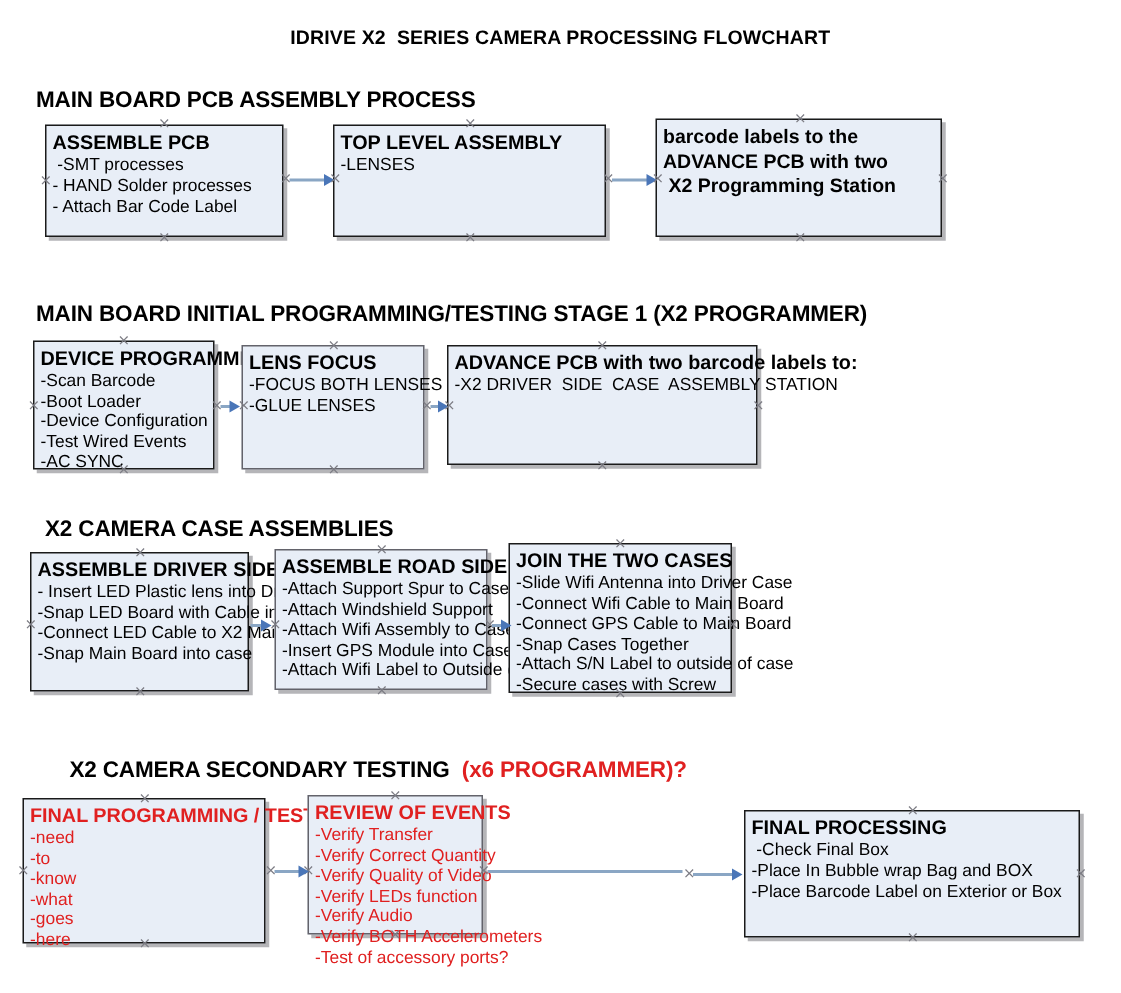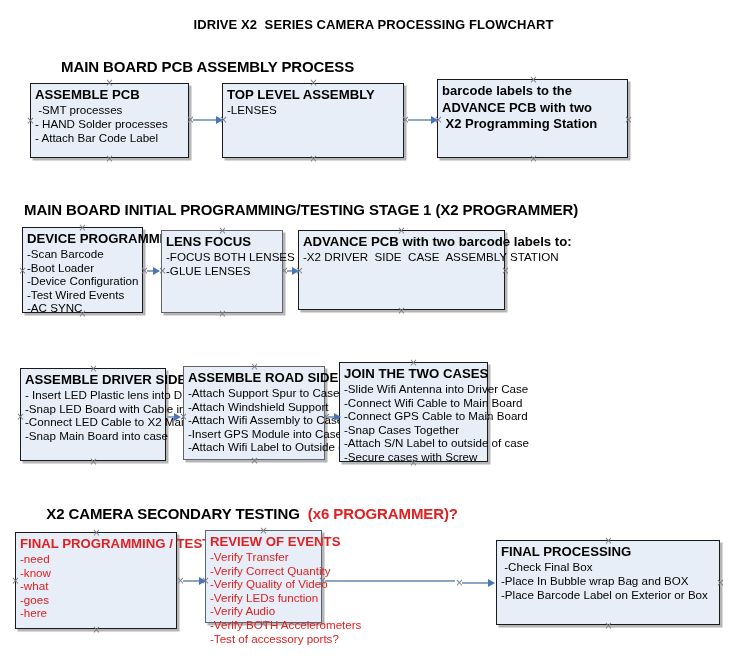--- a/index.html
+++ b/index.html
@@ -104,21 +104,21 @@
   }
   .handle::before { content: "\00D7"; }
 </style>
 </head>
 <body>
 
 <div id="canvas">
 
   <div class="abs" id="doc-title">IDRIVE X2  SERIES CAMERA PROCESSING FLOWCHART</div>
 
-  <div class="abs section-heading" style="left:24px; top:58px;margin-left:37px;">MAIN BOARD PCB ASSEMBLY PROCESS</div>
+  <div class="abs section-heading" style="left:24px; top:58px;">MAIN BOARD PCB ASSEMBLY PROCESS</div>
 
   <div class="abs box" style="left:30px; top:83px; width:159px; height:75px;">
     <div class="box-title">ASSEMBLE PCB</div>
     <div class="box-line"> -SMT processes</div>
     <div class="box-line">- HAND Solder processes</div>
     <div class="box-line">- Attach Bar Code Label</div>
   </div>
   <div class="abs handle" style="left:105px; top:78px;"></div>
   <div class="abs handle" style="left:105px; top:154px;"></div>
   <div class="abs handle" style="left:26px; top:116px;"></div>
@@ -182,20 +182,21 @@
   <div class="abs handle" style="left:140px; top:266px;"></div>
   <div class="abs conn" style="left:147px; top:270px; width:8px;"></div>
   <div class="abs conn-arrow" style="left:153px; top:266.5px;"></div>
   <div class="abs handle" style="left:158px; top:266px;"></div>
 
   <div class="abs handle" style="left:280px; top:266px;"></div>
   <div class="abs conn" style="left:287px; top:270px; width:7px;"></div>
   <div class="abs conn-arrow" style="left:292px; top:266.5px;"></div>
   <div class="abs handle" style="left:295px; top:266px;"></div>
 
+  <div class="abs section-heading" style="left:30px; top:344px;">X2 CAMERA CASE ASSEMBLIES</div>
 
   <div class="abs box" style="left:20px; top:368px; width:146px; height:93px;">
     <div class="box-title">ASSEMBLE DRIVER SIDE CASE</div>
     <div class="box-line tight">- Insert LED Plastic lens into Driver Case</div>
     <div class="box-line tight">-Snap LED Board with Cable into Case</div>
     <div class="box-line tight">-Connect LED Cable to X2 Main Board</div>
     <div class="box-line tight">-Snap Main Board into case</div>
   </div>
   <div class="abs handle" style="left:89px; top:364px;"></div>
   <div class="abs handle" style="left:89px; top:457px;"></div>
@@ -233,20 +234,21 @@
   <div class="abs conn" style="left:328px; top:416px; width:8px;"></div>
   <div class="abs conn-arrow" style="left:334px; top:412.5px;"></div>
 
   <div class="abs section-heading" style="left:30px; top:488px;">
     <span>X2 CAMERA SECONDARY TESTING  </span><span class="accent">(x6 PROGRAMMER)?</span>
   </div>
 
   <div class="abs box red" style="left:15px; top:532px; width:162px; height:97px;">
     <div class="box-title">FINAL PROGRAMMING / TESTING</div>
     <div class="box-line tight">-need</div>
+    <div class="box-line tight">-to</div>
     <div class="box-line tight">-know</div>
     <div class="box-line tight">-what</div>
     <div class="box-line tight">-goes</div>
     <div class="box-line tight">-here</div>
   </div>
   <div class="abs handle" style="left:92px; top:528px;"></div>
   <div class="abs handle" style="left:92px; top:625px;"></div>
   <div class="abs handle" style="left:11px; top:576px;"></div>
 
   <div class="abs box red soft-border" style="left:205px; top:530px; width:117px; height:93px;">

